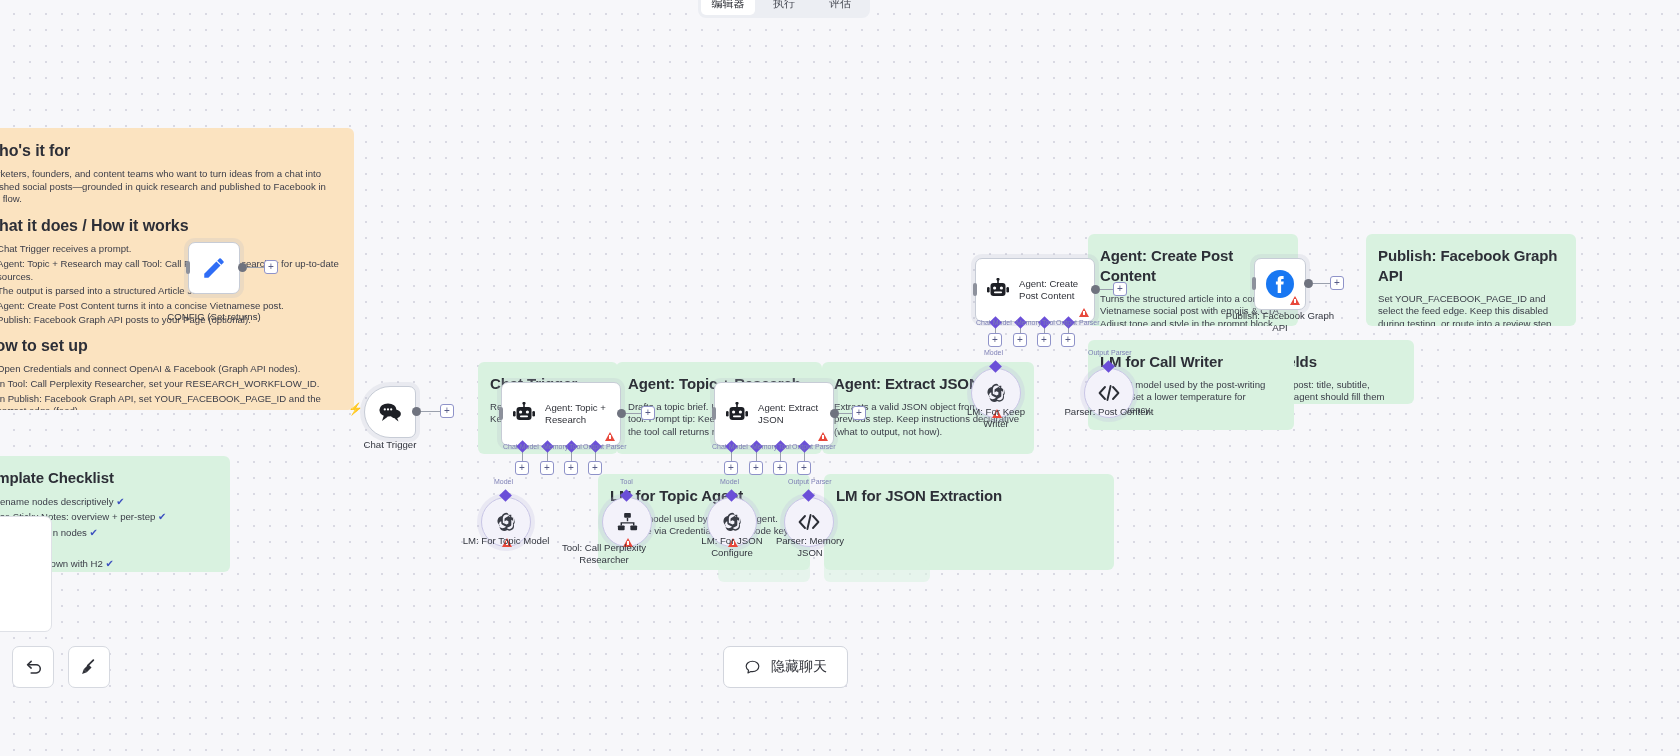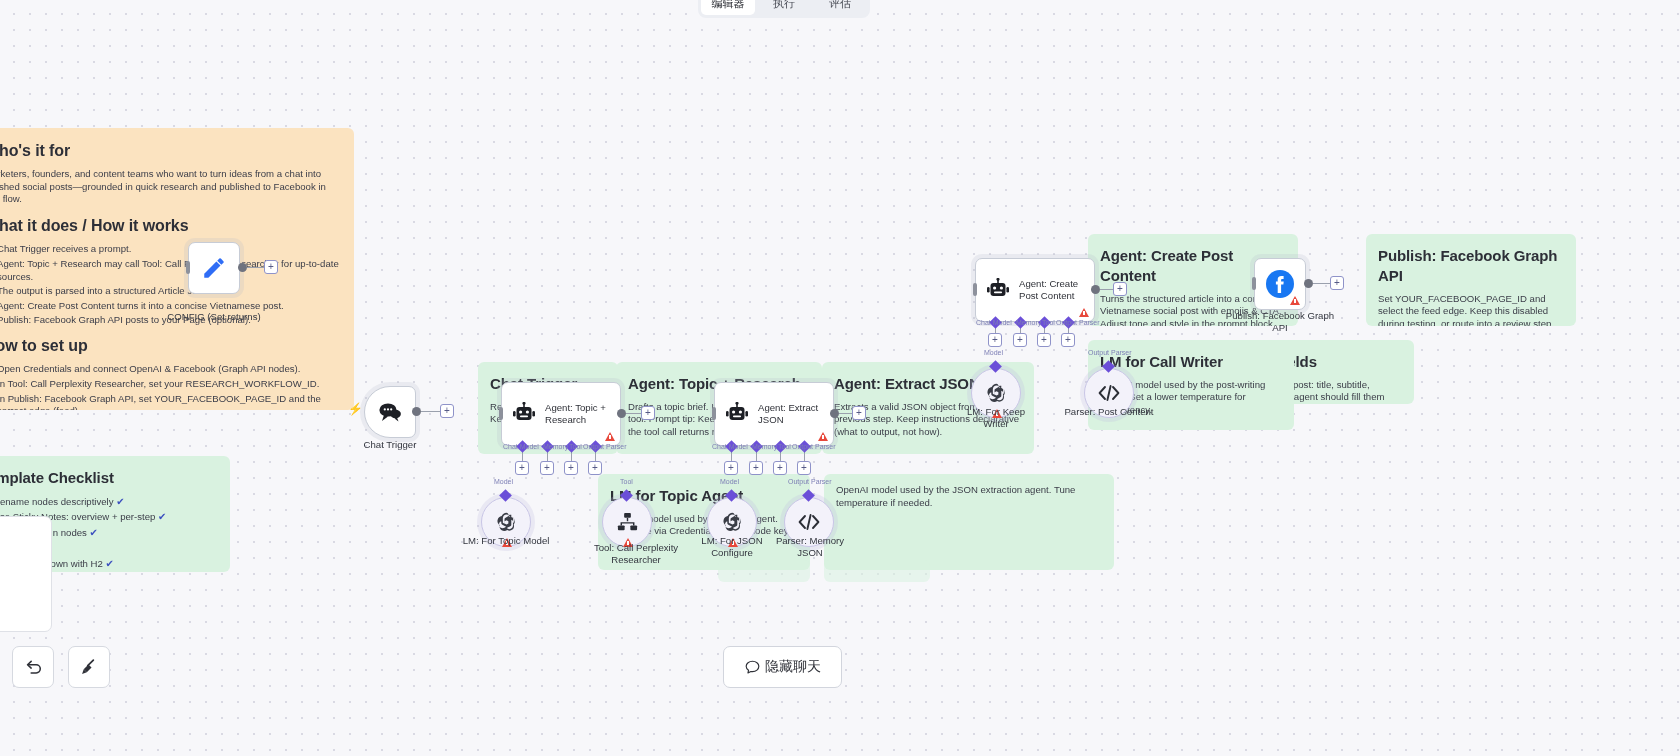--- a/index.html
+++ b/index.html
@@ -228,21 +228,21 @@
     display: flex; align-items: center; justify-content: center;
     z-index: 80;
   }
   .hidechat {
     position: absolute;
     height: 42px;
     padding: 0 20px;
     border: 1px solid #d2d5dd;
     border-radius: 7px;
     background: #ffffff;
-    display: flex; align-items: center; gap: 4px;
+    display: flex; align-items: center; gap: 10px;
     font-size: 14px;
     color: #2f3138;
     z-index: 80;
   }
   .partial-panel {
     position: absolute;
     background: #ffffff;
     border: 1px solid #dfe1e7;
     border-radius: 7px;
     z-index: 70;
@@ -344,21 +344,21 @@
     <h2>Publish: Facebook Graph API</h2>
     <p>Set YOUR_FACEBOOK_PAGE_ID and select the feed edge. Keep this disabled during testing, or route into a review step first.</p>
   </div>
 
   <div class="sticky green" style="left:598px; top:474px; width:212px; height:96px;">
     <h2>LM for Topic Agent</h2>
     <p>OpenAI model used by the Topic agent. Configure via Credentials, not in-node keys.</p>
   </div>
 
   <div class="sticky green" style="left:824px; top:474px; width:290px; height:96px;">
-    <p>OpenAI model used by the JSON extraction agent. Tune temperature if needed.</p>
+    <h2>LM for JSON Extraction</h2>
   </div>
 
   <div class="sticky green" style="left:1226px; top:340px; width:188px; height:64px;">
     <h2>Post Fields</h2>
     <p>Fields of the post: title, subtitle, content. The agent should fill them first.</p>
   </div>
 
   <div class="sticky green" style="left:1088px; top:340px; width:206px; height:90px;">
     <h2>LM for Call Writer</h2>
     <p>OpenAI model used by the post-writing agent. Set a lower temperature for consistency.</p>
@@ -536,21 +536,21 @@
     <span class="node-icon">
       <svg width="23" height="23" viewBox="0 0 24 24">
         <rect x="8.5" y="2" width="7" height="5" rx="1" fill="#2a2d35"></rect>
         <rect x="2" y="15" width="7" height="5" rx="1" fill="#2a2d35"></rect>
         <rect x="15" y="15" width="7" height="5" rx="1" fill="#2a2d35"></rect>
         <path d="M12 7.2v3.4M5.5 15v-2.6h13V15" stroke="#2a2d35" stroke-width="1.5" fill="none"></path>
       </svg>
     </span>
     <span class="warn sub"></span>
   </div>
-  <div class="subnode-caption" style="left:588px; top:542px; width:96px;text-align:center;">Tool: Call Perplexity Researcher</div>
+  <div class="subnode-caption" style="left:556px; top:542px; width:96px;text-align:center;">Tool: Call Perplexity Researcher</div>
 
   <div class="diamond" style="left:727px; top:491px;"></div>
   <div class="port-label violet" style="left:720px; top:478px;">Model</div>
   <div class="subnode" style="left:707px; top:497px;">
     <span class="node-icon">
       <svg width="25" height="25" viewBox="0 0 24 24">
         <path d="M12 2.6c-2.1 0-3.9 1.3-4.6 3.2-1.9.3-3.4 1.7-3.9 3.5-.6 2 .2 4.1 1.9 5.2-.4 1.9.4 3.9 2 5 1.6 1.1 3.8 1 5.3-.2 1.6.9 3.6.7 5-.5 1.4-1.2 1.9-3.2 1.2-4.9 1.3-1.5 1.5-3.6.5-5.3-1-1.7-3-2.6-4.9-2.2C13.9 3.2 13 2.6 12 2.6zm0 1.8c.9 0 1.8.4 2.4 1.1l-3.7 2.1c-.4.2-.6.6-.6 1v4.6l-1.6-.9V7.9c0-1.9 1.6-3.5 3.5-3.5zm4.6 2.2c1.3.2 2.4 1.1 2.8 2.4.4 1.3 0 2.7-1 3.6V8.4c0-.4-.2-.8-.6-1l-4-2.3c.9-.4 1.9-.5 2.8-.5zM7 7.6v5.2c0 .4.2.8.6 1l4 2.3-1.6.9c-1.6.9-3.7.4-4.7-1.2-1-1.6-.5-3.7 1-4.7l.7-.4V7.6zm9.6 1.8l1.6.9v4.7c0 1.9-1.6 3.5-3.5 3.5-.9 0-1.8-.4-2.4-1.1l3.7-2.1c.4-.2.6-.6.6-1V9.4zM12 9.9l1.8 1v2.1l-1.8 1-1.8-1v-2.1l1.8-1z" fill="#3a3d46"></path>
       </svg>
     </span>
     <span class="warn sub"></span>

